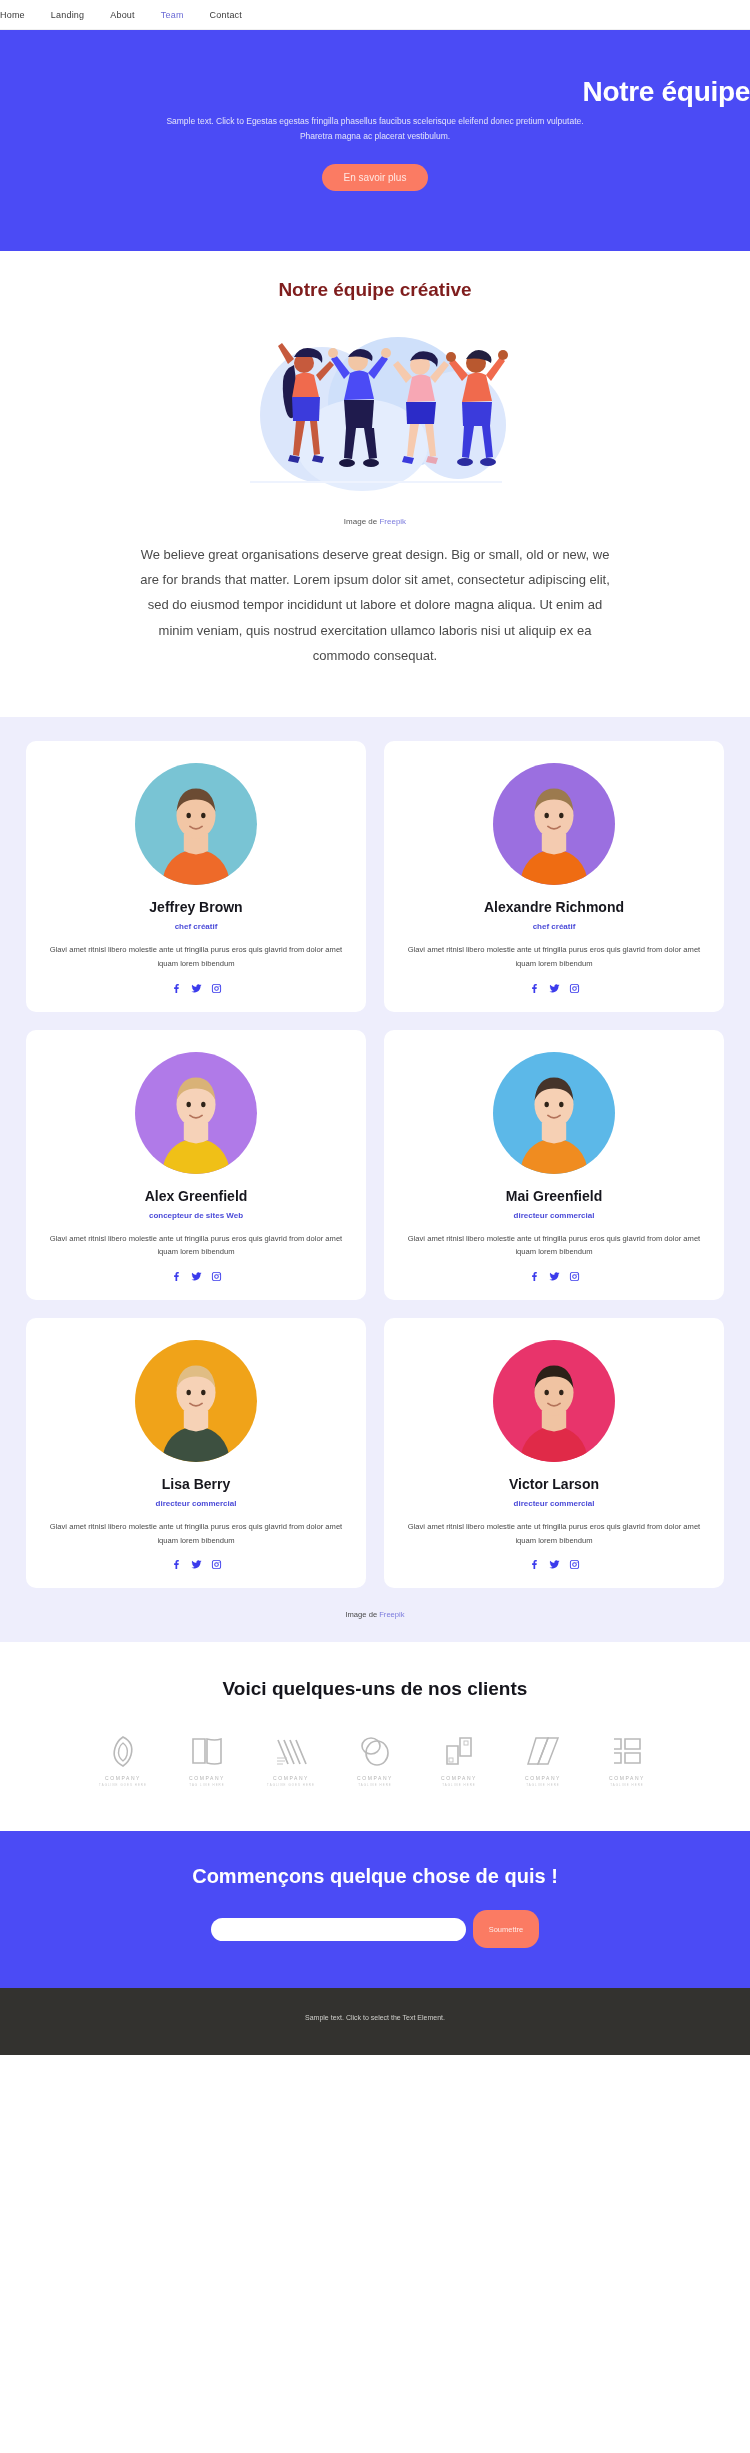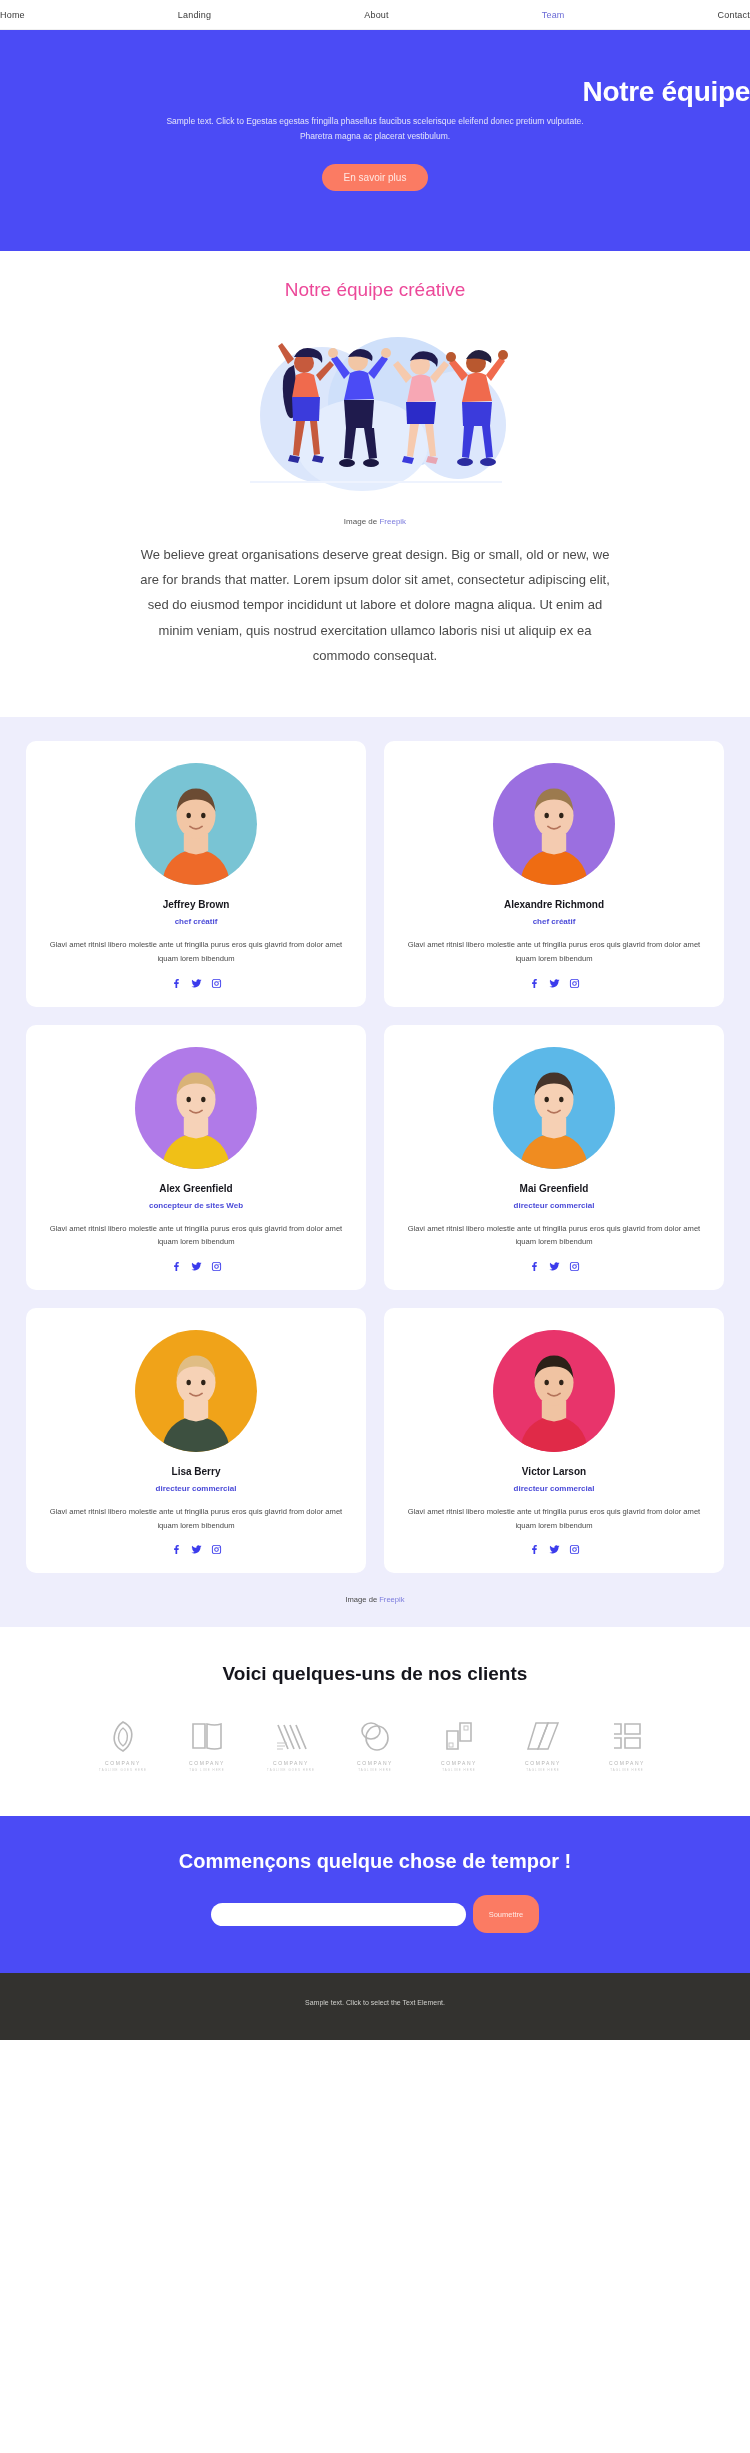--- a/index.html
+++ b/index.html
@@ -9,21 +9,21 @@
     background:#ffffff;
     color:#333;
     -webkit-font-smoothing:antialiased;
   }
   
   .navbar{
     height:30px;
     background:#ffffff;
     display:flex;
     align-items:center;
-    justify-content:space-between;
+    justify-content:flex-start;
     gap:26px;
     border-bottom:1px solid #f0f0f0;
   }
   .nav-link{
     font-size:9px;
     color:#3a3a3a;
     letter-spacing:.2px;
     cursor:pointer;
   }
   .nav-link.active{color:#6b6bd6;}
@@ -61,22 +61,22 @@
   }
 
   
   .creative{
     background:#fff;
     padding:28px 0 34px;
     text-align:center;
   }
   .creative h2{
     font-size:19px;
-    font-weight:normal;
-    color:#ec4899;
+    font-weight:bold;
+    color:#7f1d1d;
     margin-bottom:18px;
   }
   .illus-wrap{
     width:290px;
     height:190px;
     margin:0 auto;
     position:relative;
   }
   .illus-wrap svg{width:100%;height:100%;display:block;}
   .credit{
@@ -111,21 +111,21 @@
   }
   .avatar{
     width:122px;height:122px;
     border-radius:50%;
     margin:0 auto 14px;
     overflow:hidden;
     position:relative;
   }
   .avatar svg{width:100%;height:100%;display:block;}
   .member-name{
-    font-size:10px;
+    font-size:14px;
     font-weight:bold;
     color:#16161d;
     margin-bottom:7px;
   }
   .member-role{
     font-size:8px;
     font-weight:bold;
     color:#4b4bd8;
     margin-bottom:12px;
   }
@@ -578,21 +578,21 @@
           </svg></span><div class="logo-name">COMPANY</div><div class="logo-tag">TAGLINE HERE</div></div>
       <div class="logo-item"><span><svg width="34" height="34" viewBox="0 0 34 34">
             <path d="M4 5 h7 v10 h-7 M4 19 h7 v10 h-7" fill="none" stroke="#b9b9b9" stroke-width="1.6"></path>
             <path d="M15 5 h15 v10 h-15z" fill="none" stroke="#b9b9b9" stroke-width="1.6"></path>
             <path d="M15 19 h15 v10 h-15z" fill="none" stroke="#b9b9b9" stroke-width="1.6"></path>
           </svg></span><div class="logo-name">COMPANY</div><div class="logo-tag">TAGLINE HERE</div></div>
     </div>
 </section>
 
 <section class="cta">
-  <h2>Commençons quelque chose de tempor !</h2>
+  <h2>Commençons quelque chose de quis !</h2>
   <form class="cta-form">
     <input class="cta-input" type="text" placeholder="" style="">
     <button class="cta-submit">Soumettre</button>
   </form>
 </section>
 
 <footer class="footer">
   <p>Sample text. Click to select the Text Element.</p>
 </footer>
 

